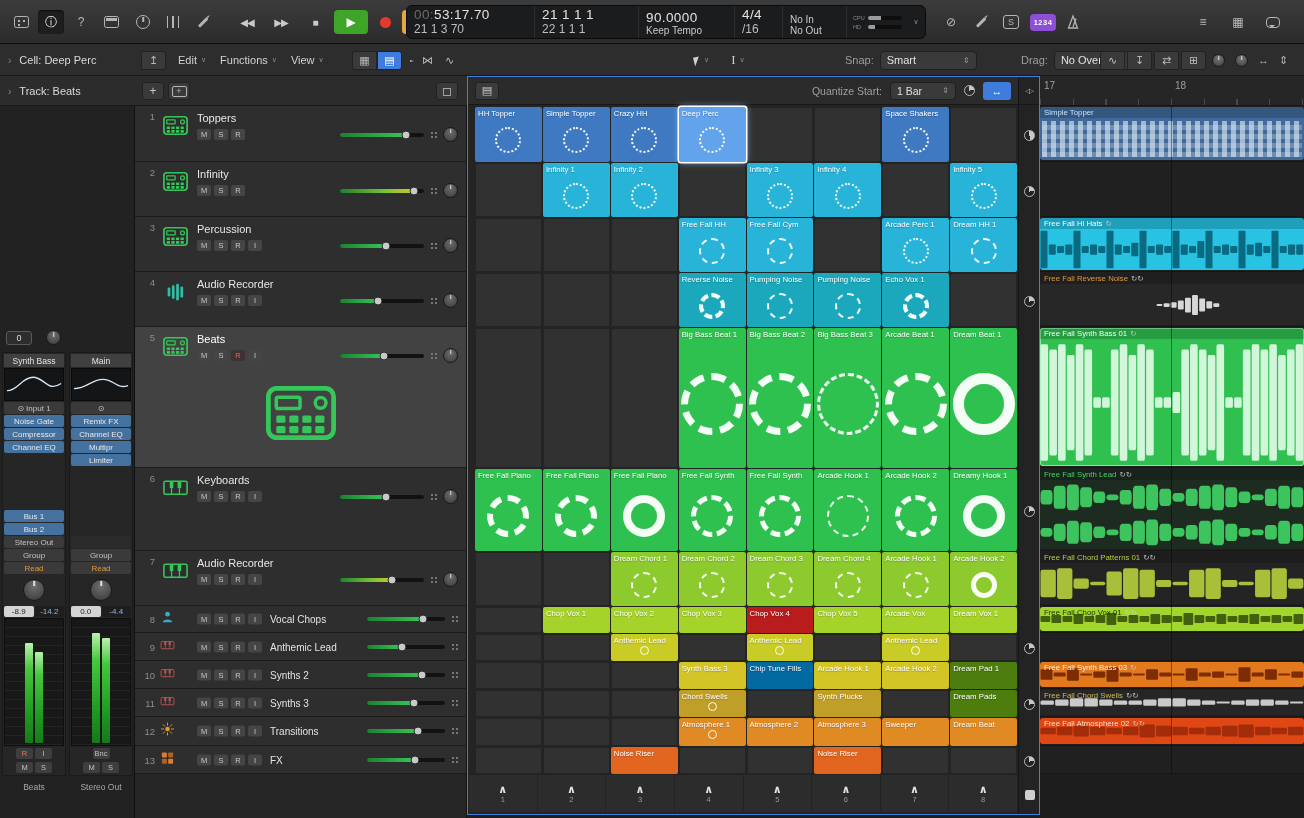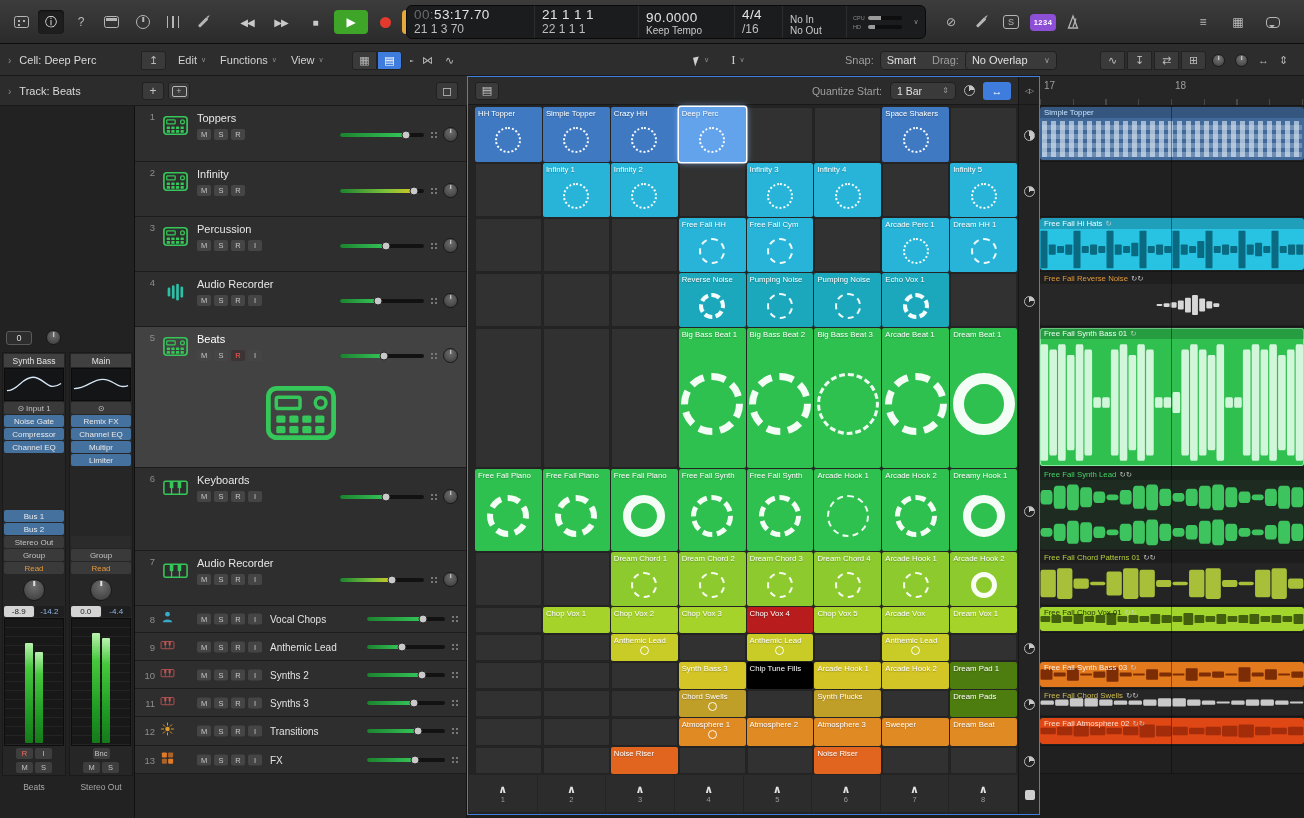--- a/index.html
+++ b/index.html
@@ -348,21 +348,21 @@
           <span class="caret">∨</span>
         </span>
     </div>
     <div class="mbg" style="left:845px;gap:6px">
       <span class="lab">Snap:</span>
       <span class="dd" style="width:97px">
           <span>Smart</span>
           <span class="ud" style="margin-left:auto">⇕</span>
         </span>
     </div>
-    <div class="mbg" style="left:932px;gap:6px">
+    <div class="mbg" style="left:1021px;gap:6px">
       <span class="lab">Drag:</span>
       <span class="dd" style="width:92px">
           <span>No Overlap</span>
           <span class="ud" style="margin-left:auto">∨</span>
         </span>
     </div>
     <div class="mbg" style="left:1100px;gap:2px">
       <span class="mbtn first">∿</span>
       <span class="mbtn">↧</span>
       <span class="mbtn">⇄</span>
@@ -1106,21 +1106,21 @@
           </div>
           <div class="cell empty"></div>
         </div>
         <div class="grow h-xs" style="height:27px">
           <div class="cell empty"></div>
           <div class="cell empty"></div>
           <div class="cell empty"></div>
           <div class="cell" style="background:#d3c526">
             <span class="cl">Synth Bass 3</span>
           </div>
-          <div class="cell" style="background:#000000">
+          <div class="cell" style="background:#0369a1">
             <span class="cl">Chip Tune Fills</span>
           </div>
           <div class="cell" style="background:#d3c526">
             <span class="cl">Arcade Hook 1</span>
           </div>
           <div class="cell" style="background:#d3c526">
             <span class="cl">Arcade Hook 2</span>
           </div>
           <div class="cell" style="background:#4d7c0f">
             <span class="cl">Dream Pad 1</span>

